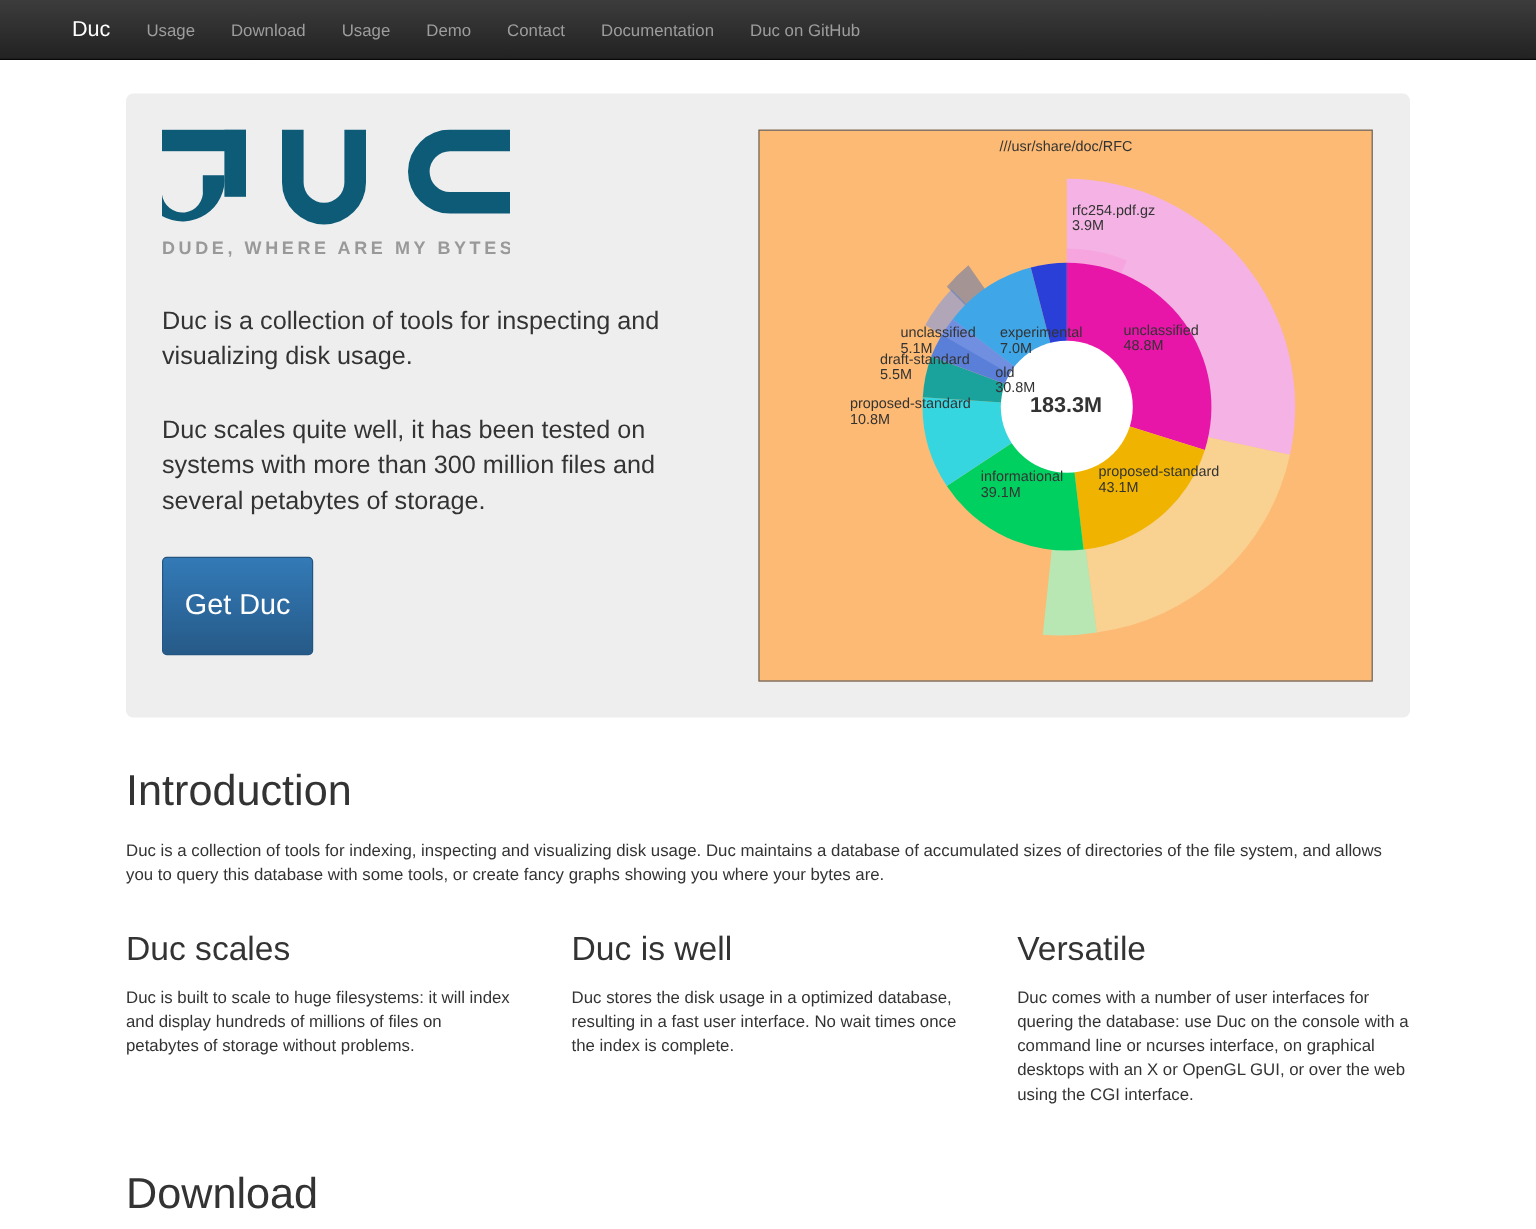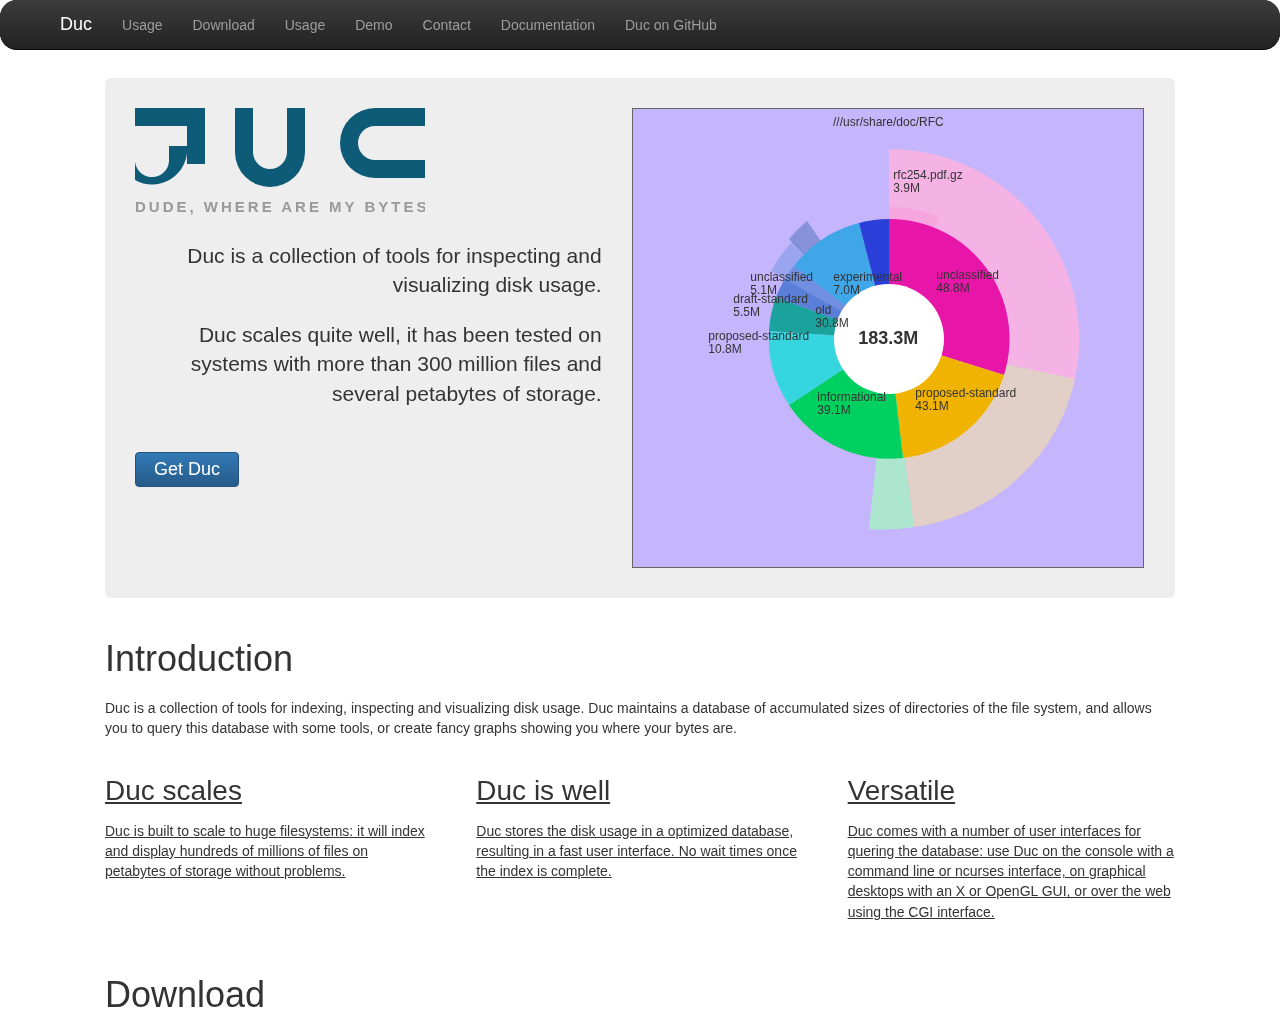--- a/index.html
+++ b/index.html
@@ -11,21 +11,20 @@
     background: #fff;
   }
   .navbar {
     background: #222;
     background-image: linear-gradient(to bottom, #3c3c3c 0, #222 100%);
     border-bottom: 1px solid #080808;
     height: 50px;
     display: flex;
     align-items: center;
     padding: 0 60px;
-    border-radius: 17px;
   }
   .navbar a {
     color: #9d9d9d;
     text-decoration: none;
     padding: 15px;
     font-size: 14px;
   }
   .navbar a.brand {
     color: #fff;
     font-size: 18px;
@@ -49,55 +48,53 @@
   }
   .jumbo-left { flex: 1; }
   .jumbo-right { flex: 1.1; display:flex; justify-content:center; }
 
   .logo-wrap { margin-bottom: 18px; }
 
   .lead {
     font-size: 21px;
     font-weight: 300;
     line-height: 1.4;
-    margin: 20px 0;
+    margin: 32px 0;
     color: #333;
-    text-align: right;
   }
 
   .btn-primary {
     display: inline-block;
-    padding: 6px 18px;
-    font-size: 18px;
+    padding: 26px 18px;
+    font-size: 24px;
     color: #fff;
     background: #337ab7;
     background-image: linear-gradient(to bottom,#337ab7 0,#265a88 100%);
     border: 1px solid #245580;
     border-radius: 4px;
     text-decoration: none;
     cursor: pointer;
-    margin-top: 24px;
   }
 
   .sunburst-box {
     width: 512px;
     height: 460px;
     border: 1px solid #666;
-    background: #c4b5fd;
+    background: #fdba74;
     position: relative;
   }
   .sun-title { position:absolute; top:6px; left:0; right:0; text-align:center; font-size:12px; }
   .sun-center { position:absolute; top:50%; left:50%; transform:translate(-50%,-50%); font-weight:700; font-size:18px; }
   .slabel { position:absolute; font-size:12px; text-align:left; line-height:1.1; white-space:nowrap; }
 
   h1 { font-size: 36px; font-weight: 500; margin: 40px 0 18px; }
   h2 { font-size: 28px; font-weight: 500; margin: 24px 0 14px; }
   p { margin: 0 0 12px; line-height: 1.45; }
 
-  .row3 { display:flex; gap: 44px; text-decoration: underline; }
+  .row3 { display:flex; gap: 44px; }
   .col { flex: 1; }
 
   
   html { overflow-y: scroll; }
 </style>
 </head>
 <body>
 
 <div class="navbar">
   <a class="brand">Duc</a>
@@ -178,21 +175,21 @@
         <div class="sun-center">183.3M</div>
 
         
         <div class="slabel" style="left:260px; top:60px;">rfc254.pdf.gz<br>3.9M</div>
         <div class="slabel" style="left:303px; top:160px;">unclassified<br>48.8M</div>
         <div class="slabel" style="left:282px; top:278px;">proposed-standard<br>43.1M</div>
         <div class="slabel" style="left:184px; top:282px;">informational<br>39.1M</div>
         <div class="slabel" style="left:75px;  top:221px;">proposed-standard<br>10.8M</div>
         <div class="slabel" style="left:100px; top:184px;">draft-standard<br>5.5M</div>
         <div class="slabel" style="left:117px; top:162px;">unclassified<br>5.1M</div>
-        <div class="slabel" style="left:182px; top:195px;">old<br>30.8M</div>
+        <div class="slabel" style="left:196px; top:195px;">old<br>30.8M</div>
         <div class="slabel" style="left:200px; top:162px;">experimental<br>7.0M</div>
       </div>
     </div>
   </div>
 
   <h1>Introduction</h1>
   <p>Duc is a collection of tools for indexing, inspecting and visualizing disk usage. Duc maintains a database of accumulated sizes of directories of the file system, and allows you to query this database with some tools, or create fancy graphs showing you where your bytes are.</p>
 
   <div class="row3">
     <div class="col">

